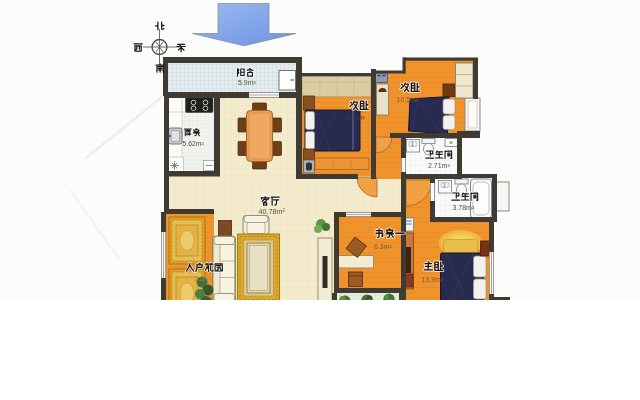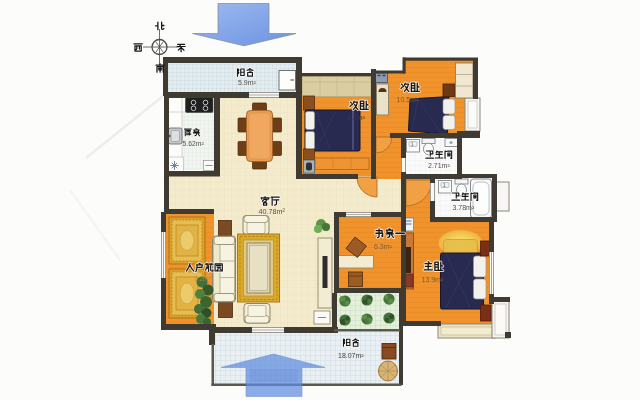--- a/index.html
+++ b/index.html
@@ -1,16 +1,16 @@
 <!DOCTYPE html>
 <html><head>
 <meta charset="utf-8">
 <style>
 html,body{margin:0;padding:0;background:#ffffff;}
-#stage{position:relative;width:640px;height:400px;background:#fefefe;overflow:hidden;text-align:center;}
+#stage{position:relative;width:640px;height:300px;background:#fefefe;overflow:hidden;text-align:center;}
 text{font-family:"Liberation Sans",sans-serif;}
 .num{fill:#55514a;}
 .glyph{fill:none;stroke:#161616;stroke-width:1.35;stroke-linecap:round;stroke-linejoin:round;}
 .halo{fill:none;stroke:#ffffff;stroke-width:3.2;stroke-linecap:round;stroke-linejoin:round;opacity:.8;}
 </style>
 </head>
 <body>
 <div id="stage">
 <svg width="640" height="400" viewBox="0 0 640 400" xmlns="http://www.w3.org/2000/svg">
 <defs>

